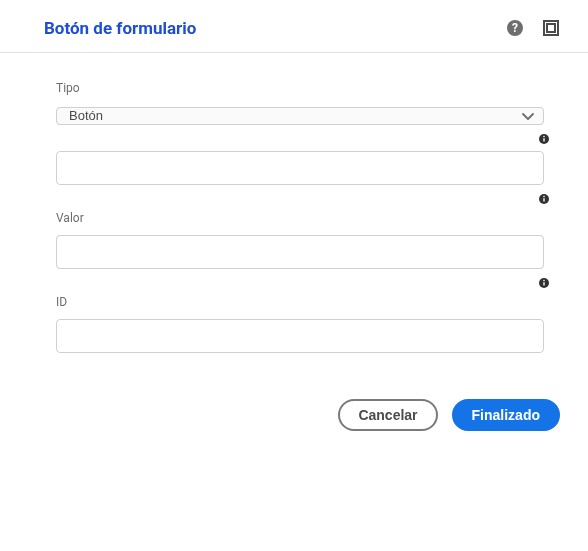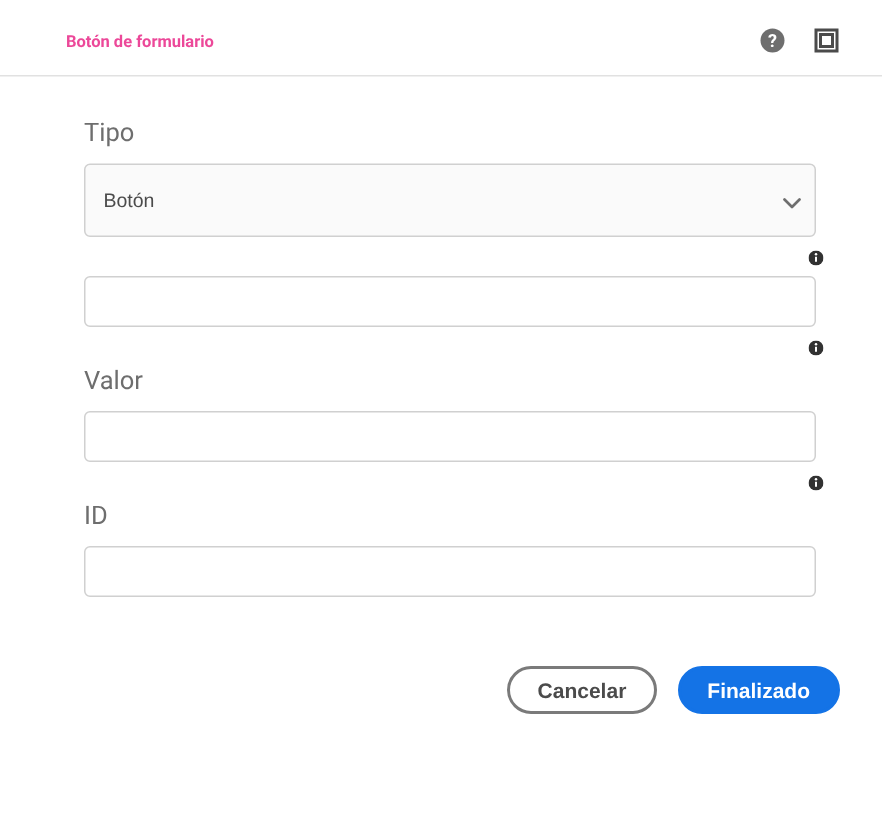--- a/index.html
+++ b/index.html
@@ -18,23 +18,23 @@
       padding: 0;
     }
     .header {
       display: flex;
       align-items: center;
       justify-content: space-between;
       padding: 18px 28px 14px 44px;
       border-bottom: 1px solid #e1e1e1;
     }
     .header-title {
-      font-size: 11px;
+      font-size: 17px;
       font-weight: 700;
-      color: #ec4899;
+      color: #1d4ed8;
     }
     .header-actions {
       display: flex;
       gap: 18px;
       align-items: center;
     }
     .icon-btn {
       width: 18px;
       height: 18px;
       display: inline-flex;
@@ -44,21 +44,21 @@
       color: #6e6e6e;
     }
     .content {
       padding: 28px 44px 18px 56px;
     }
     .field-group {
       margin-bottom: 16px;
       position: relative;
     }
     .field-label {
-      font-size: 17px;
+      font-size: 12px;
       color: #6e6e6e;
       margin-bottom: 10px;
       display: block;
     }
     .info-icon {
       position: absolute;
       top: -18px;
       right: -6px;
       width: 12px;
       height: 12px;
@@ -70,21 +70,21 @@
     }
     .info-icon svg {
       width: 10px;
       height: 10px;
     }
     .select-wrapper {
       position: relative;
     }
     .select-input {
       width: 100%;
-      height: 49px;
+      height: 18px;
       padding: 0 32px 0 12px;
       border: 1px solid #d0d0d0;
       border-radius: 4px;
       background: #fafafa;
       font-size: 13px;
       color: #4b4b4b;
       appearance: none;
       cursor: pointer;
       outline: none;
     }

